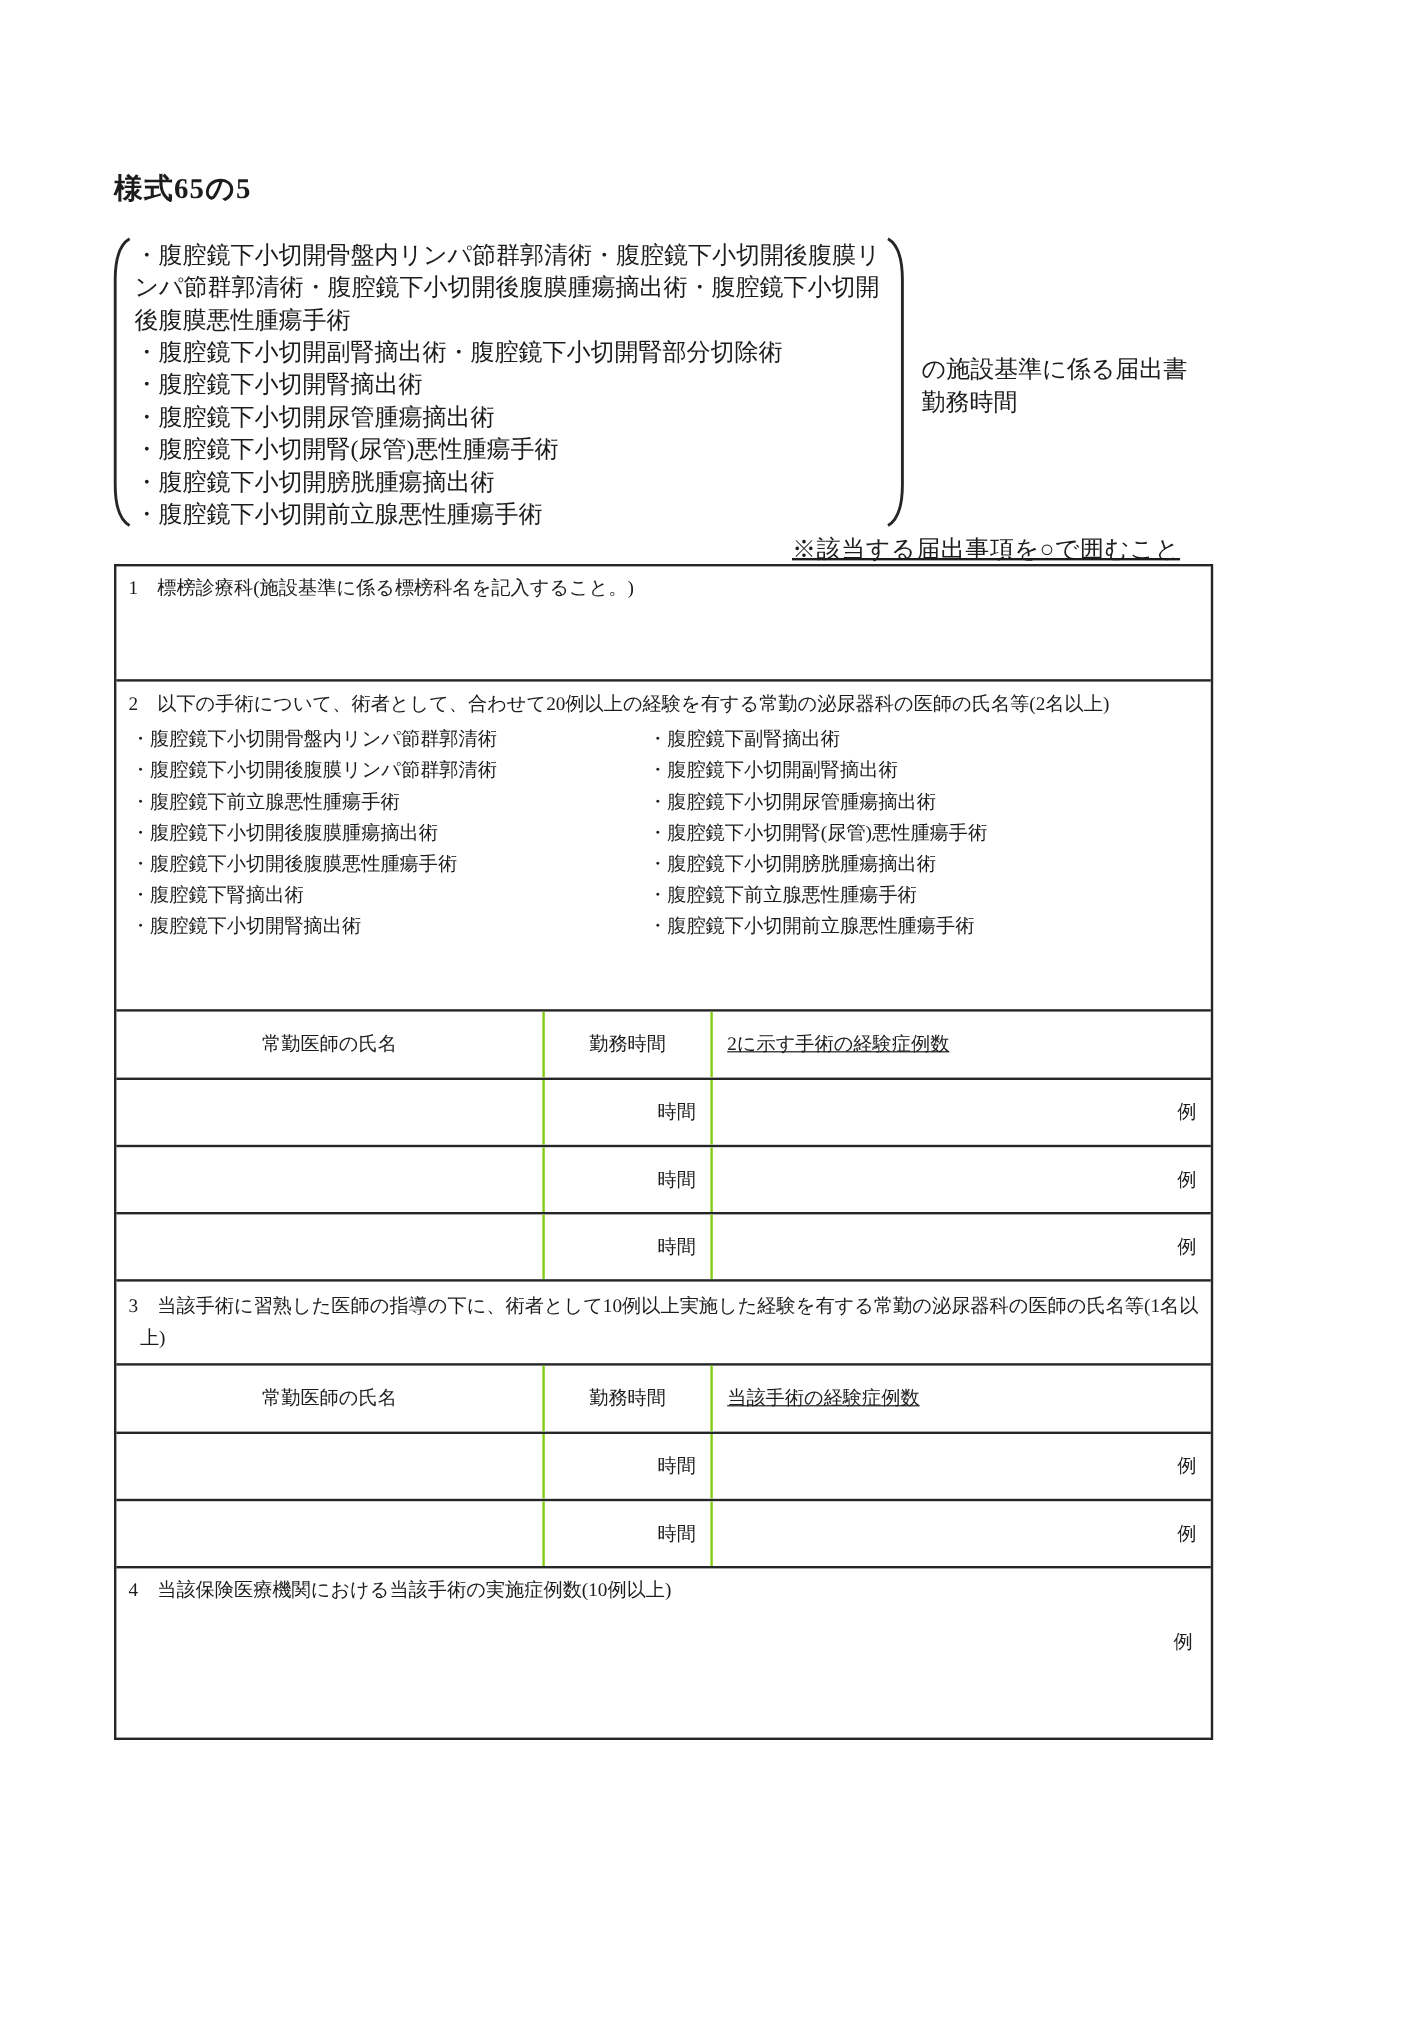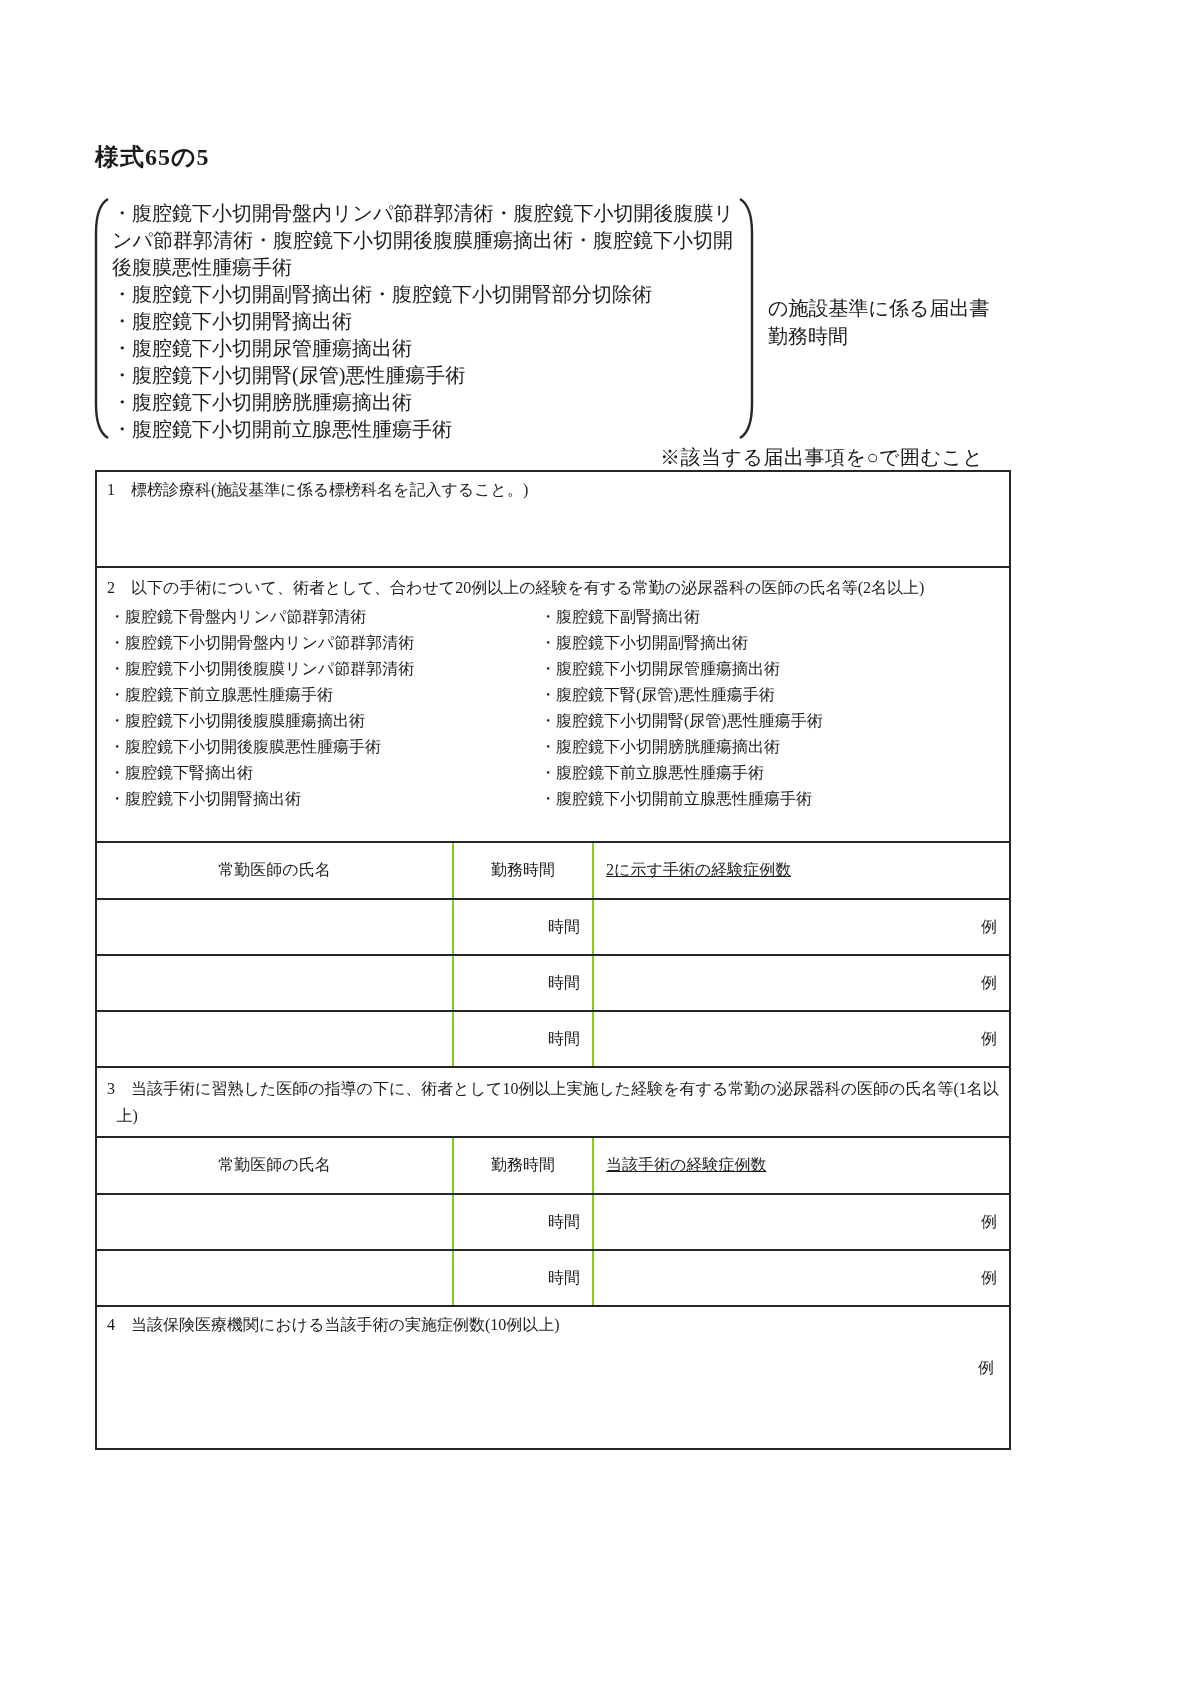--- a/index.html
+++ b/index.html
@@ -17,21 +17,21 @@
   .bracket-block { position:absolute; left:93px; top:197px; width:662px; height:243px; }
   .brace { position:absolute; top:0; width:16px; height:243px; }
   .brace.left  { left:0; }
   .brace.right { right:0; }
   .brace svg { width:100%; height:100%; display:block; }
   .bracket-list { position:absolute; left:19px; right:21px; top:3px; font-size:20px; line-height:27px; }
   .bracket-item { text-align:left; }
 
   .bracket-suffix { position:absolute; left:768px; top:294px; font-size:20px; line-height:28px; }
 
-  .circle-note { position:absolute; left:660px; top:444px; font-size:20px; letter-spacing:0.5px; }
+  .circle-note { position:absolute; left:660px; top:444px; font-size:20px; letter-spacing:0.5px;text-decoration:underline; }
 
   
   .main-table {
     position:absolute; left:95px; top:470px; width:916px;
     border:2px solid #262626; font-size:16px; background:#fff;
   }
   .main-table > div { overflow:hidden; }
   .bt { border-top:2px solid #262626; }
 
   .sec1 { height:94px; padding:8px 10px; }
@@ -97,34 +97,32 @@
 
     <div class="sec1">
       <div>1　標榜診療科(施設基準に係る標榜科名を記入すること。)</div>
       <div style="height:40px;"></div>
     </div>
 
     <div class="sec2 bt">
       <div class="hang">2　以下の手術について、術者として、合わせて20例以上の経験を有する常勤の泌尿器科の医師の氏名等(2名以上)</div>
       <div class="proc-cols">
         <div class="proc-col left">
-          <div>・腹腔鏡下骨盤内リンパ節群郭清術</div>
           <div>・腹腔鏡下小切開骨盤内リンパ節群郭清術</div>
           <div>・腹腔鏡下小切開後腹膜リンパ節群郭清術</div>
           <div>・腹腔鏡下前立腺悪性腫瘍手術</div>
           <div>・腹腔鏡下小切開後腹膜腫瘍摘出術</div>
           <div>・腹腔鏡下小切開後腹膜悪性腫瘍手術</div>
           <div>・腹腔鏡下腎摘出術</div>
           <div>・腹腔鏡下小切開腎摘出術</div>
         </div>
         <div class="proc-col right">
           <div>・腹腔鏡下副腎摘出術</div>
           <div>・腹腔鏡下小切開副腎摘出術</div>
           <div>・腹腔鏡下小切開尿管腫瘍摘出術</div>
-          <div>・腹腔鏡下腎(尿管)悪性腫瘍手術</div>
           <div>・腹腔鏡下小切開腎(尿管)悪性腫瘍手術</div>
           <div>・腹腔鏡下小切開膀胱腫瘍摘出術</div>
           <div>・腹腔鏡下前立腺悪性腫瘍手術</div>
           <div>・腹腔鏡下小切開前立腺悪性腫瘍手術</div>
         </div>
       </div>
     </div>
 
     <div class="trow thead bt">
       <div class="cell-center">常勤医師の氏名</div>

